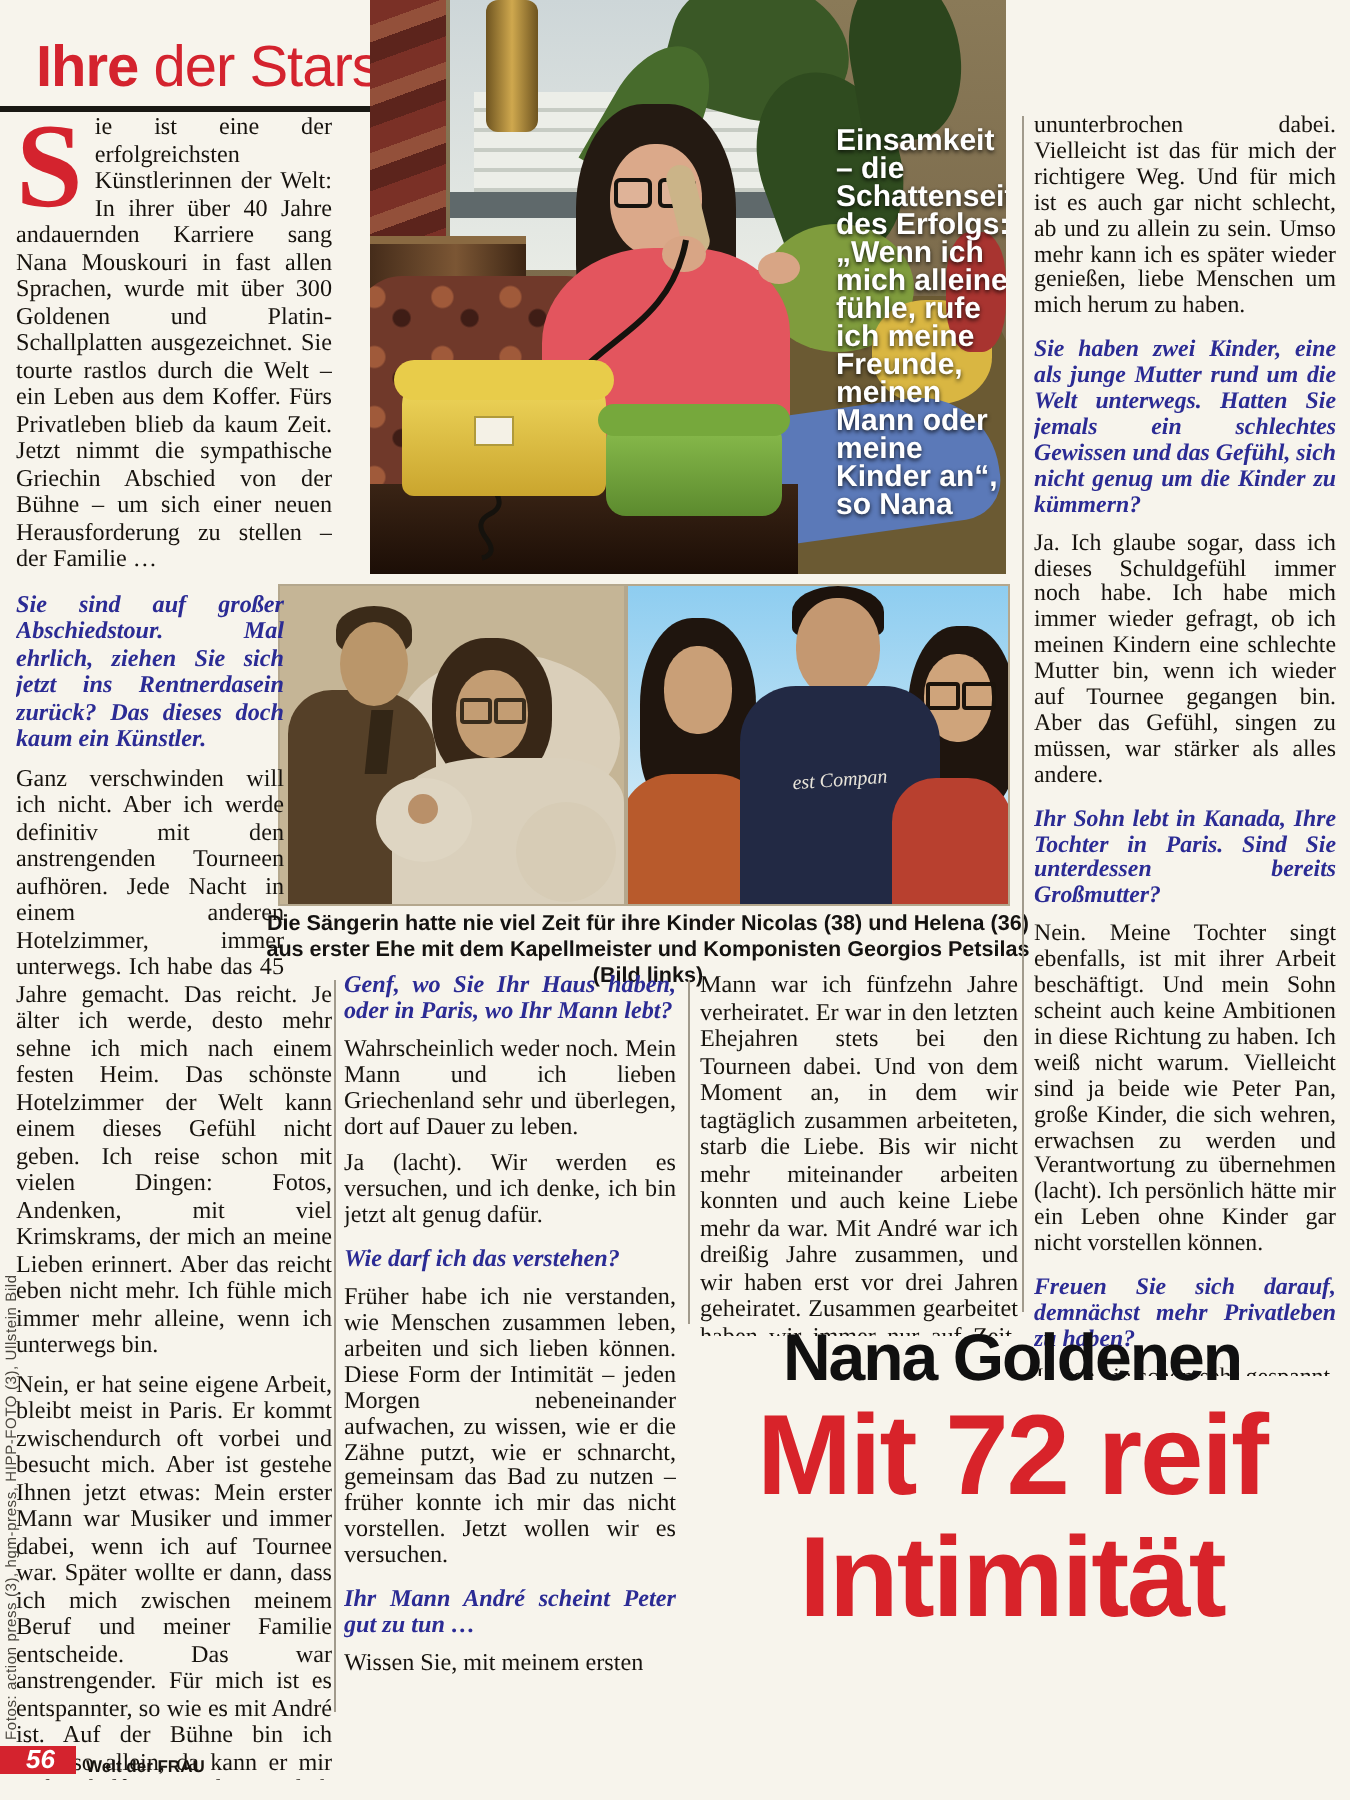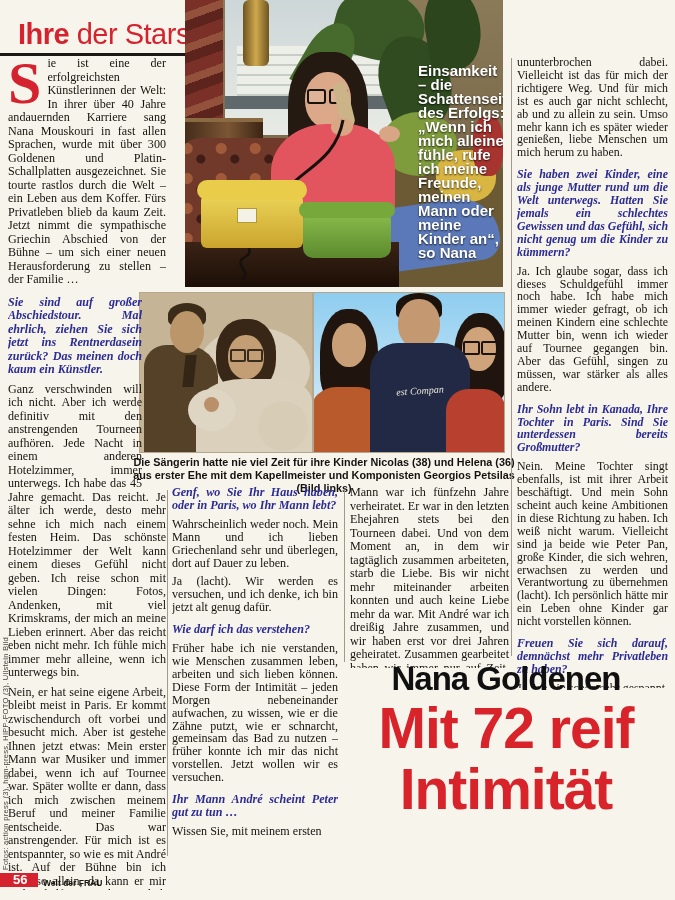--- a/index.html
+++ b/index.html
@@ -115,21 +115,21 @@
       font-family:"Liberation Sans",sans-serif;font-weight:bold;font-size:10.8px;
       line-height:13px;color:#141210;}
   
   #headline{position:absolute;left:340px;top:660px;width:332px;text-align:center;
       font-family:"Liberation Sans",sans-serif;}
   #kicker{font-weight:bold;font-size:33px;letter-spacing:-1px;color:#101010;margin:0;}
   .hl-red{font-weight:bold;font-size:57px;line-height:61px;letter-spacing:-1px;color:#d8232a;margin:0;}
   
   #footer-bar{position:absolute;left:0;top:873px;width:38px;height:14px;background:#d4232e;}
   #page-number{position:absolute;left:13px;top:872px;font-family:"Liberation Sans",sans-serif;
-      font-weight:bold;font-size:13px;color:#fff;}
+      font-weight:bold;font-size:13px;color:#fff;font-style:italic;}
   #magazine-name{position:absolute;left:43px;top:878px;font-family:"Liberation Sans",sans-serif;
       font-weight:bold;font-size:8.5px;color:#18140f;}
   #photo-credit{position:absolute;left:1px;top:635px;height:235px;
       writing-mode:vertical-rl;transform:rotate(180deg);
       font-family:"Liberation Sans",sans-serif;font-size:7.5px;color:#4a463e;letter-spacing:.3px;}
 </style>
 </head>
 <body>
 
 <div id="page">
@@ -209,21 +209,21 @@
 
   <div id="caption">Die Sängerin hatte nie viel Zeit für ihre Kinder Nicolas (38) und Helena (36) aus erster Ehe mit dem Kapellmeister und Komponisten Georgios Petsilas (Bild links)</div>
 
   <div class="vrule" id="rule-a"></div>
   <div class="vrule" id="rule-b"></div>
   <div class="vrule" id="rule-c"></div>
 
   <div class="col" id="col1">
     <p><span class="dropcap">S</span><span>ie ist eine der erfolgreichsten Künstlerinnen der Welt: In ihrer über 40 Jahre andauernden Karriere sang Nana Mouskouri in fast allen Sprachen, wurde mit über 300 Goldenen und Platin-Schallplatten ausgezeichnet. Sie tourte rastlos durch die Welt – ein Leben aus dem Koffer. Fürs Privatleben blieb da kaum Zeit. Jetzt nimmt die sympathische Griechin Abschied von der Bühne – um sich einer neuen Herausforderung zu stellen – der Familie …</span></p>
     <div class="wrap-spacer"></div>
-    <p class="q">Sie sind auf großer Abschiedstour. Mal ehrlich, ziehen Sie sich jetzt ins Rentnerdasein zurück? Das meinen doch kaum ein Künstler.</p>
+    <p class="q">Sie sind auf großer Abschiedstour. Mal ehrlich, ziehen Sie sich jetzt ins Rentnerdasein zurück? Das dieses doch kaum ein Künstler.</p>
     <p class="a">Ganz verschwinden will ich nicht. Aber ich werde definitiv mit den anstrengenden Tourneen aufhören. Jede Nacht in einem anderen Hotelzimmer, immer unterwegs. Ich habe das 45 Jahre gemacht. Das reicht. Je älter ich werde, desto mehr sehne ich mich nach einem festen Heim. Das schönste Hotelzimmer der Welt kann einem dieses Gefühl nicht geben. Ich reise schon mit vielen Dingen: Fotos, Andenken, mit viel Krimskrams, der mich an meine Lieben erinnert. Aber das reicht eben nicht mehr. Ich fühle mich immer mehr alleine, wenn ich unterwegs bin.</p>
     <p class="a">Nein, er hat seine eigene Arbeit, bleibt meist in Paris. Er kommt zwischendurch oft vorbei und besucht mich. Aber ist gestehe Ihnen jetzt etwas: Mein erster Mann war Musiker und immer dabei, wenn ich auf Tournee war. Später wollte er dann, dass ich mich zwischen meinem Beruf und meiner Familie entscheide. Das war anstrengender. Für mich ist es entspannter, so wie es mit André ist. Auf der Bühne bin ich sowieso allein, da kann er mir nicht helfen. Und natürlich telefonieren wir jeden Tag mehrfach. Mit ihm habe ich beides. Das Singen und die Familie.</p>
 
   </div>
 
   <div class="col" id="col2">
     <p class="q" style="margin-top:0 !important;">Genf, wo Sie Ihr Haus haben, oder in Paris, wo Ihr Mann lebt?</p>
     <p class="a">Wahrscheinlich weder noch. Mein Mann und ich lieben Griechenland sehr und überlegen, dort auf Dauer zu leben.</p>
     <p class="a">Ja (lacht). Wir werden es versuchen, und ich denke, ich bin jetzt alt genug dafür.</p>
     <p class="q">Wie darf ich das verstehen?</p>

